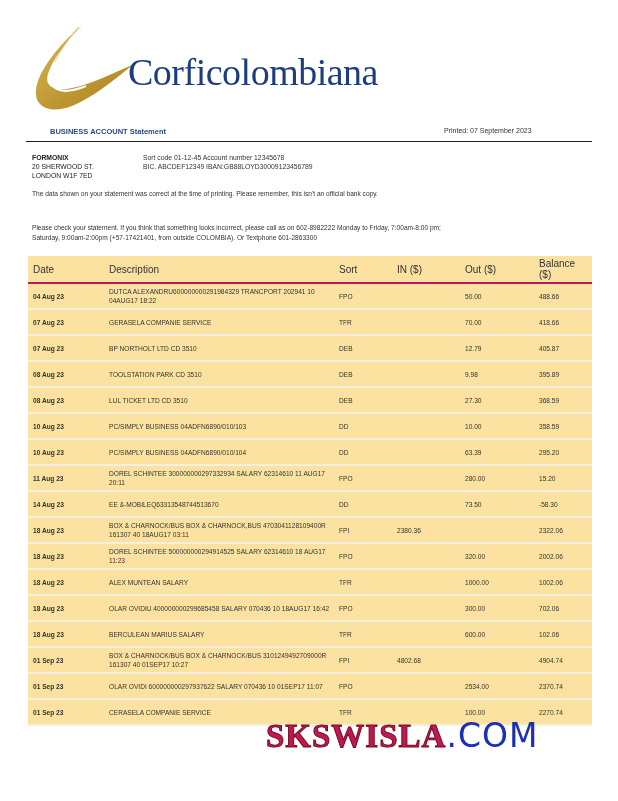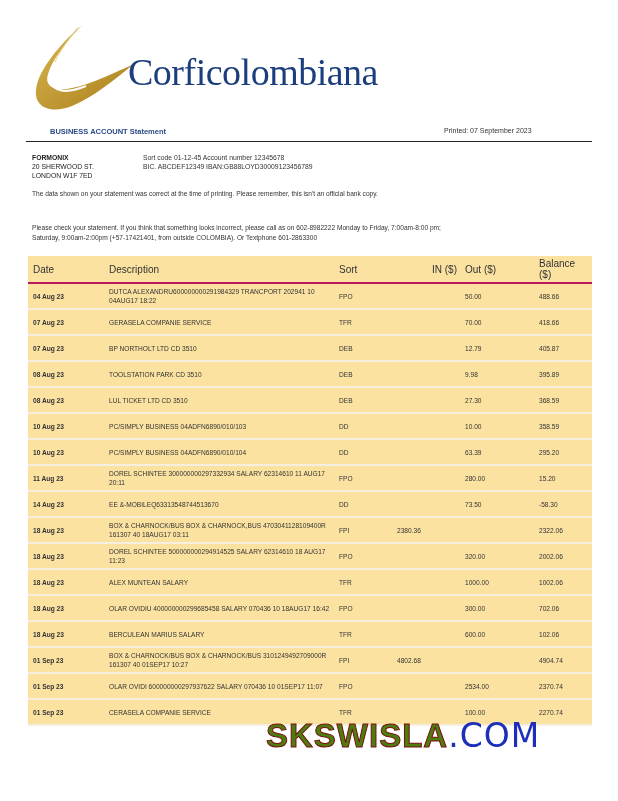--- a/index.html
+++ b/index.html
@@ -21,21 +21,21 @@
   table.tx td.date{font-weight:bold;width:68px;padding-left:5px;}
   table.tx th.date{padding-left:5px;}
   table.tx td.desc{width:222px;}
   table.tx td.type{width:50px;}
   table.tx th.num, table.tx td.num{text-align:left;}
   table.tx td.in{width:60px;}
   table.tx td.out{width:66px;}
   table.tx td.bal{padding-right:6px;}
   table.tx th.bal{padding-right:6px;}
   .watermark{position:absolute;left:266px;top:716px;font-size:33px;font-weight:bold;letter-spacing:1px;}
-  .wm-red{color:#4d7c0f;-webkit-text-stroke:1px #7a0a10;font-family:Liberation Sans, sans-serif;}
+  .wm-red{color:#be185d;-webkit-text-stroke:1px #7a0a10;font-family:Liberation Serif, serif;}
   .wm-blue{color:#1d2fb8;font-family:"DejaVu Sans",sans-serif;font-weight:normal;margin-top:8px;}
 </style>
 </head>
 <body>
 
 <div class="logo">
   <svg class="logo-mark" viewBox="0 0 115 95">
     <defs>
       <linearGradient id="g1" x1="0" y1="0" x2="1" y2="1">
         <stop offset="0" stop-color="#d9b650"></stop>
@@ -65,21 +65,21 @@
 
 <div class="note1">The data shown on your statement was correct at the time of printing. Please remember, this isn't an official bank copy.</div>
 <div class="note2">Please check your statement. If you think that something looks incorrect, please call as on 602-8982222 Monday to Friday, 7:00am-8:00 pm; Saturday, 9:00am-2:00pm (+57-17421401, from outside COLOMBIA). Or Textphone 601-2863300</div>
 
 <table class="tx">
   <thead>
     <tr>
       <th class="date">Date</th>
       <th>Description</th>
       <th>Sort</th>
-      <th style="text-align:right">IN ($)</th>
+      <th style="text-align:left">IN ($)</th>
       <th class="num">Out ($)</th>
       <th class="num bal">Balance ($)</th>
     </tr>
   </thead>
   <tbody id="tx-body">
       <tr>
         <td class="date">04 Aug 23</td>
         <td class="desc">DUTCA ALEXANDRU600000000291984329 TRANCPORT 202941 10 04AUG17 18:22</td>
         <td class="type">FPO</td>
         <td class="num in"></td>

